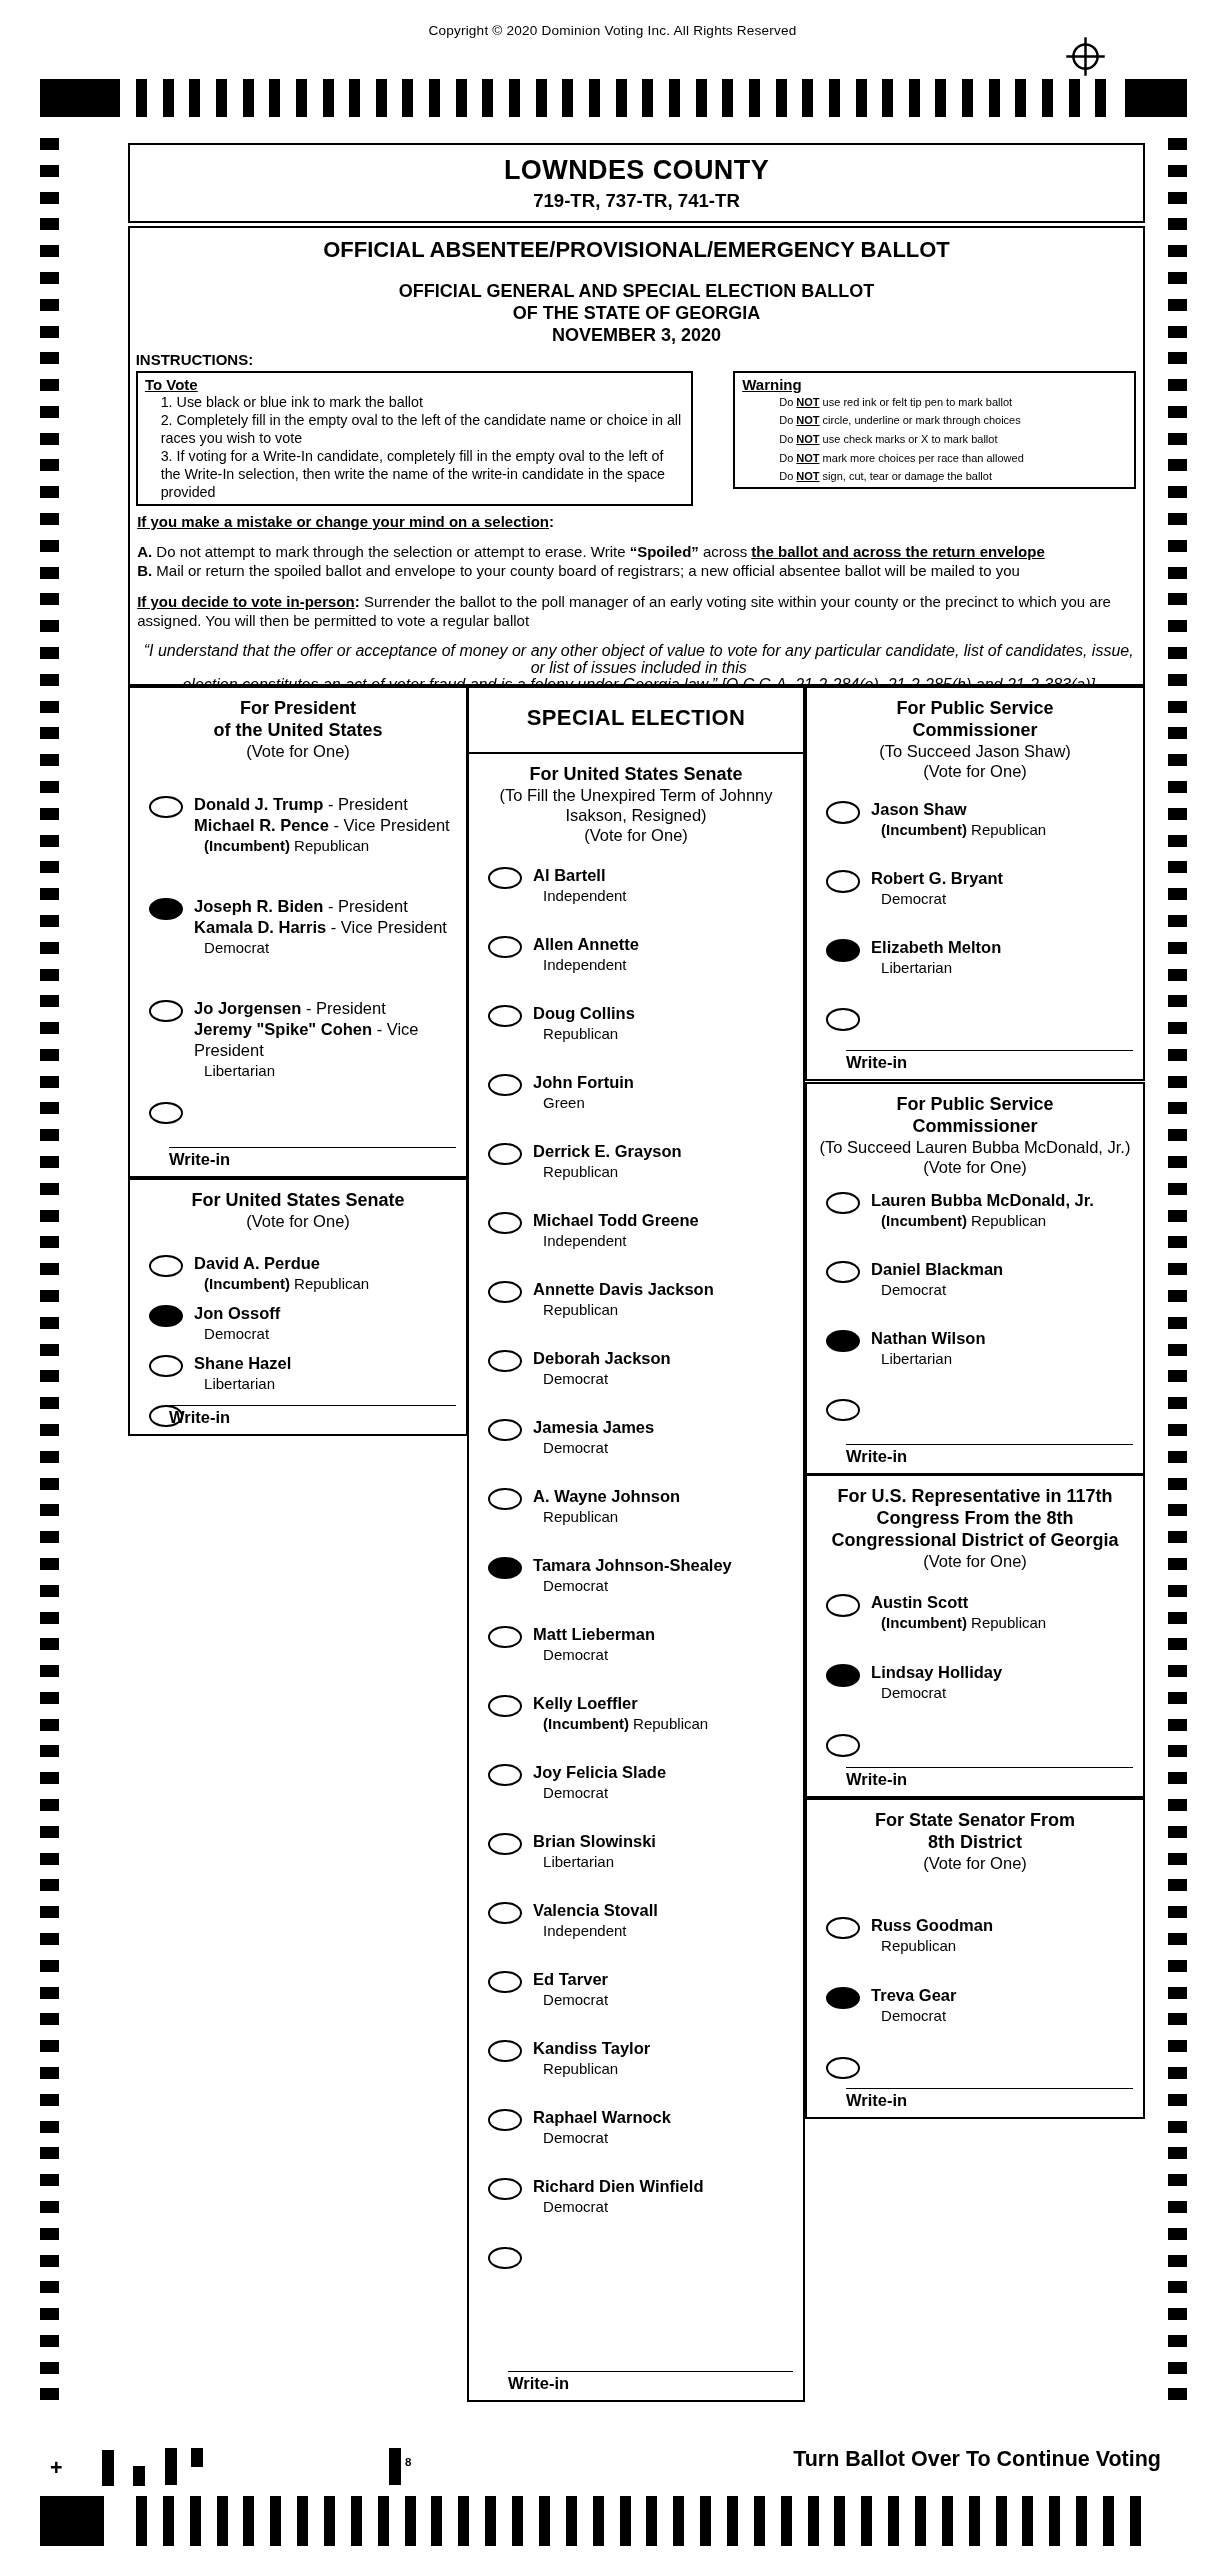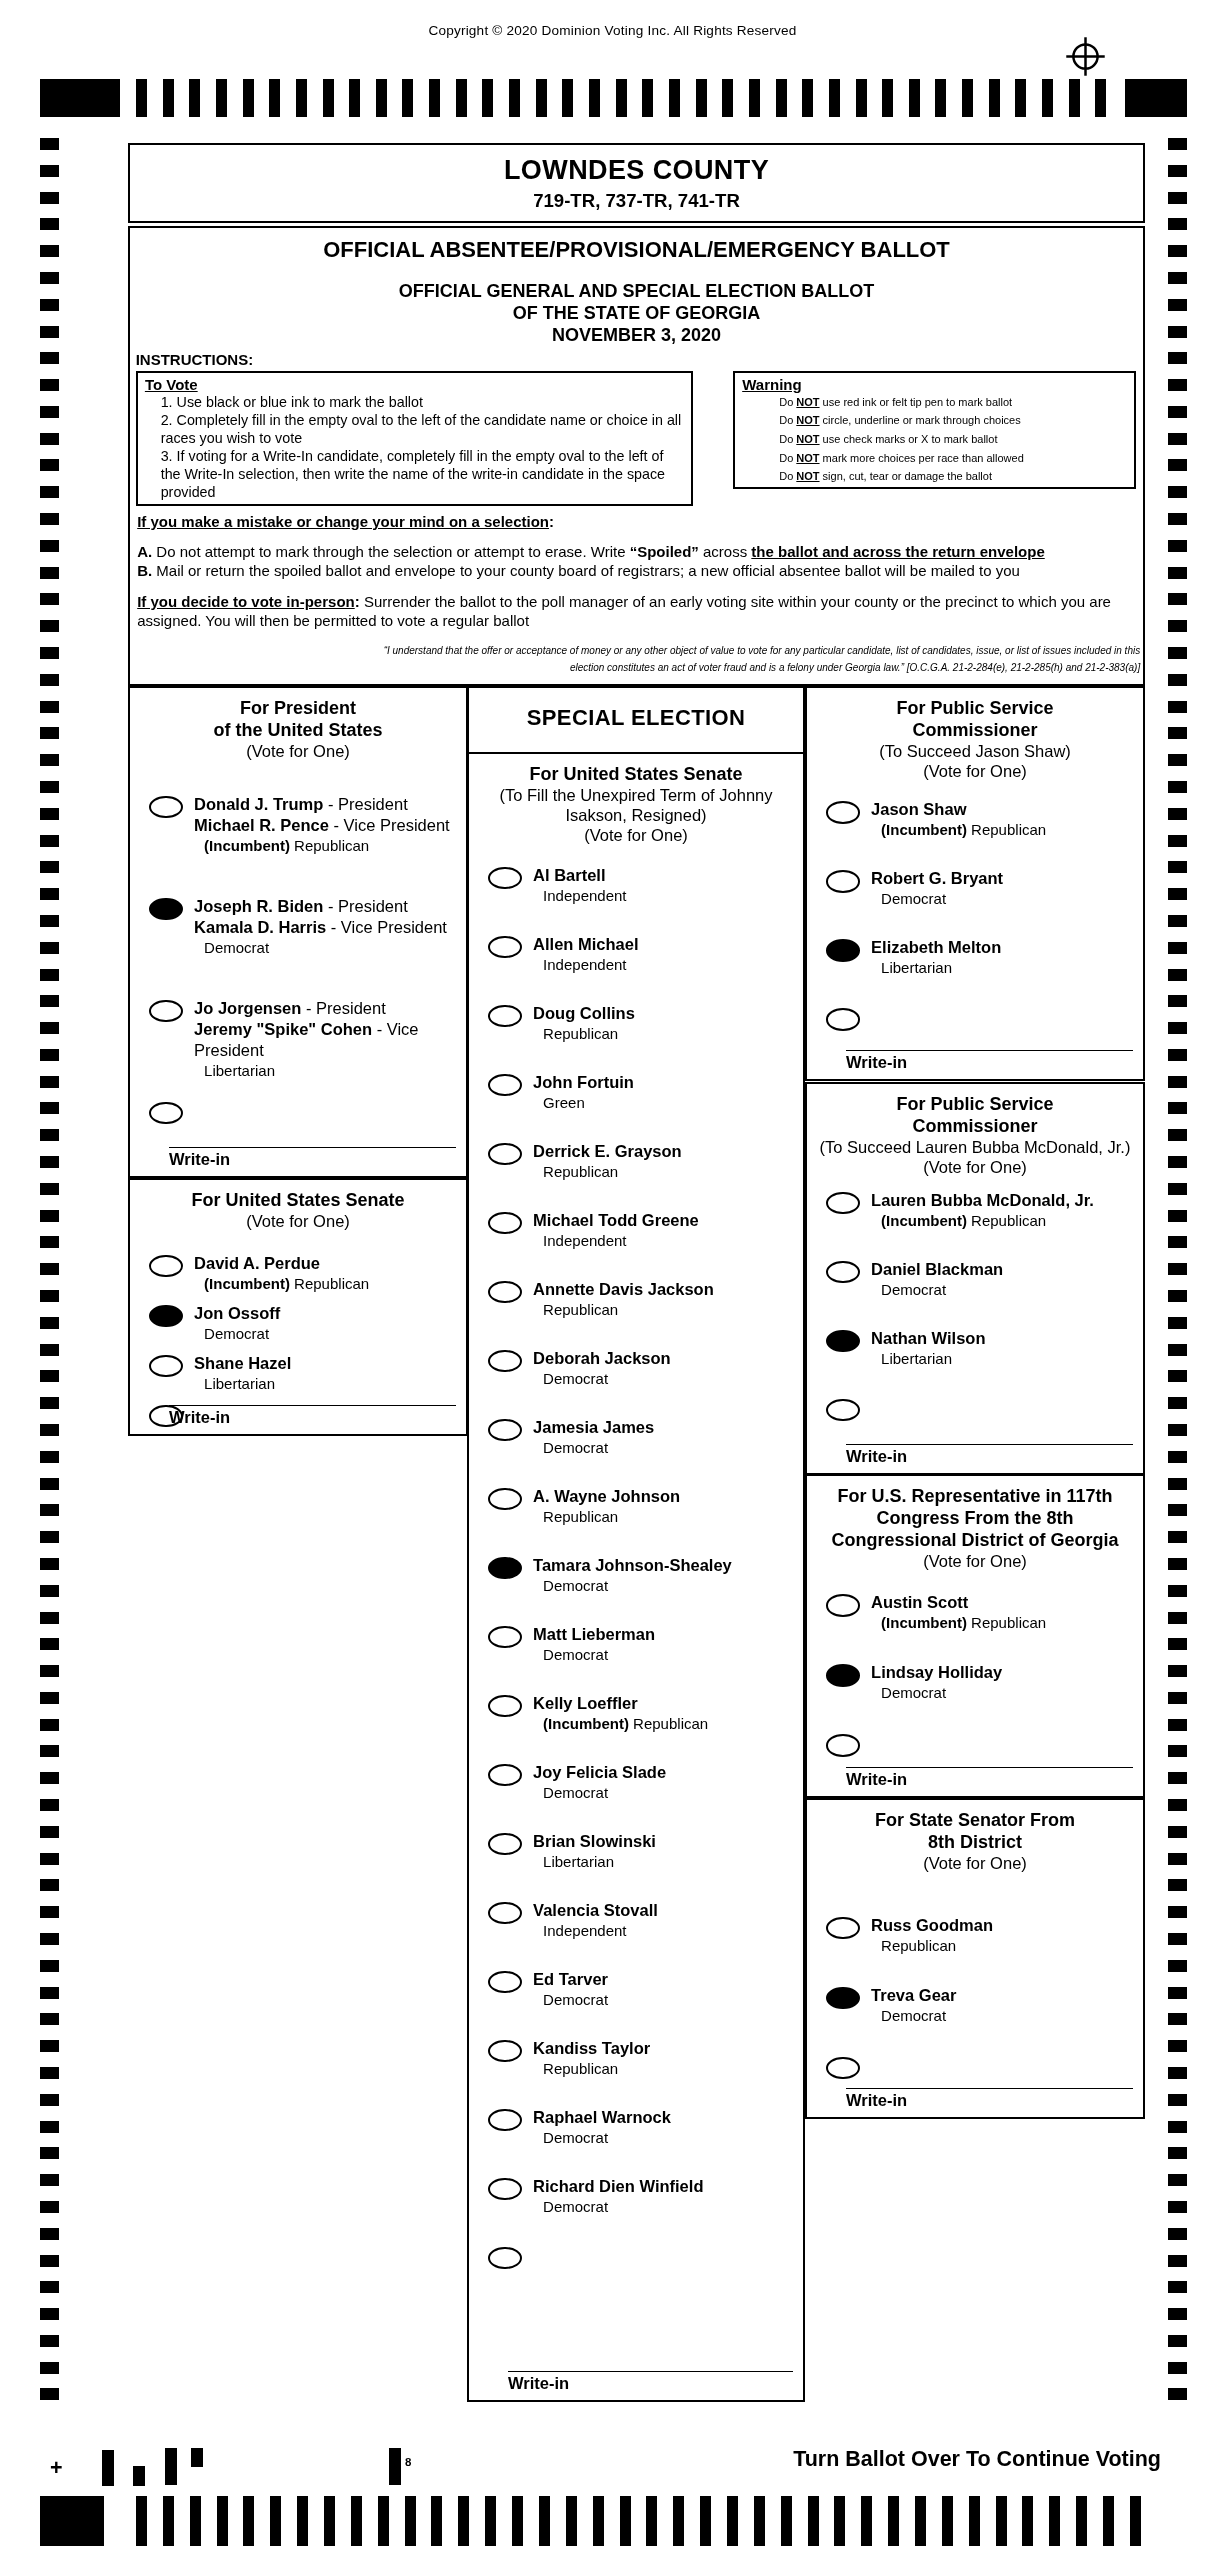--- a/index.html
+++ b/index.html
@@ -29,21 +29,21 @@
   .box-head{font-size:15px;font-weight:bold;text-decoration:underline;}
   .tv-item{font-size:14.3px;line-height:18px;padding-left:15.8px;}
   .warn-item{font-size:11px;line-height:18.6px;padding-left:37px;}
   .not{font-weight:bold;text-decoration:underline;}
   .mistake{position:absolute;left:7.2px;top:285px;width:1003px;}
   .mist-head{font-size:15px;margin-bottom:13px;}
   .u-b{font-weight:bold;text-decoration:underline;}
   .mist-item{font-size:15px;line-height:18.6px;}
   .b{font-weight:bold;}
   .inperson{font-size:15px;line-height:19.3px;margin-top:11.5px;}
-  .oath{font-size:10px;font-style:italic;text-align:right;margin-top:11.5px;
+  .oath{font-size:16px;font-style:italic;text-align:center;margin-top:11.5px;
         white-space:pre-line;line-height:17px;}
   
   .race{position:absolute;border:2.1px solid #000;box-sizing:border-box;background:#fff;}
   .banner{font-weight:bold;font-size:22px;text-align:center;padding-top:17px;height:47px;
           border-bottom:2.1px solid #000;letter-spacing:0.4px;}
   .race-title{font-weight:bold;font-size:18px;text-align:center;white-space:pre-line;
               line-height:22px;margin-top:8.6px;}
   .race-sub{font-size:16.5px;text-align:center;white-space:pre-line;line-height:20px;}
   .race-vote{font-size:16.5px;text-align:center;line-height:20px;}
   .cands{display:block;}
@@ -447,21 +447,21 @@
           <span class="oval"></span>
           <div class="cand-text">
             <div class="cl"><span class="b">Al Bartell</span></div>
             <div class="party"><span class="b"></span><span>Independent</span></div>
           </div>
         </div>
 
         <div class="cand">
           <span class="oval"></span>
           <div class="cand-text">
-            <div class="cl"><span class="b">Allen Michael</span></div>
+            <div class="cl"><span class="b">Allen Annette</span></div>
             <div class="party"><span class="b"></span><span>Independent</span></div>
           </div>
         </div>
 
         <div class="cand">
           <span class="oval"></span>
           <div class="cand-text">
             <div class="cl"><span class="b">Doug Collins</span></div>
             <div class="party"><span class="b"></span><span>Republican</span></div>
           </div>

